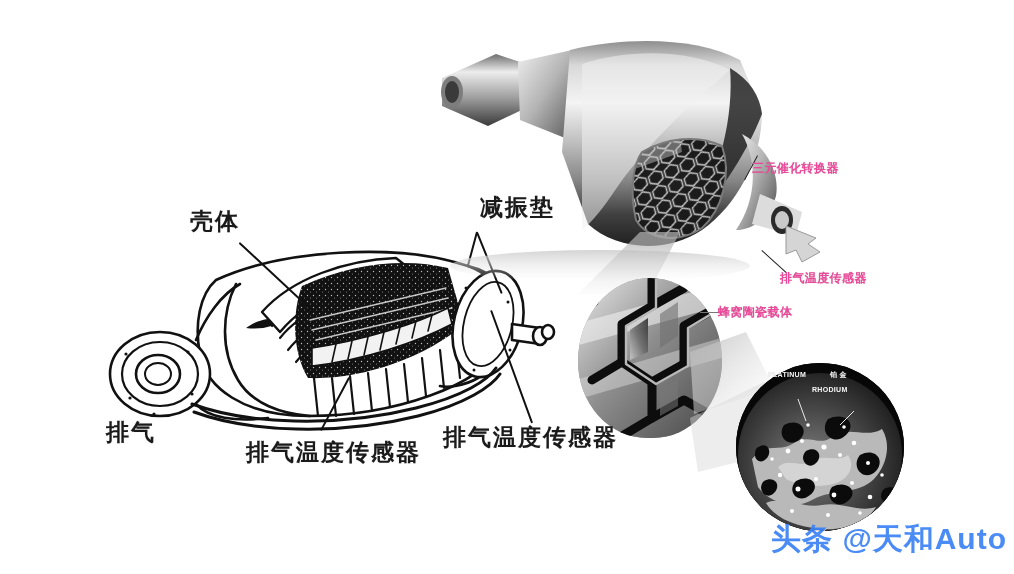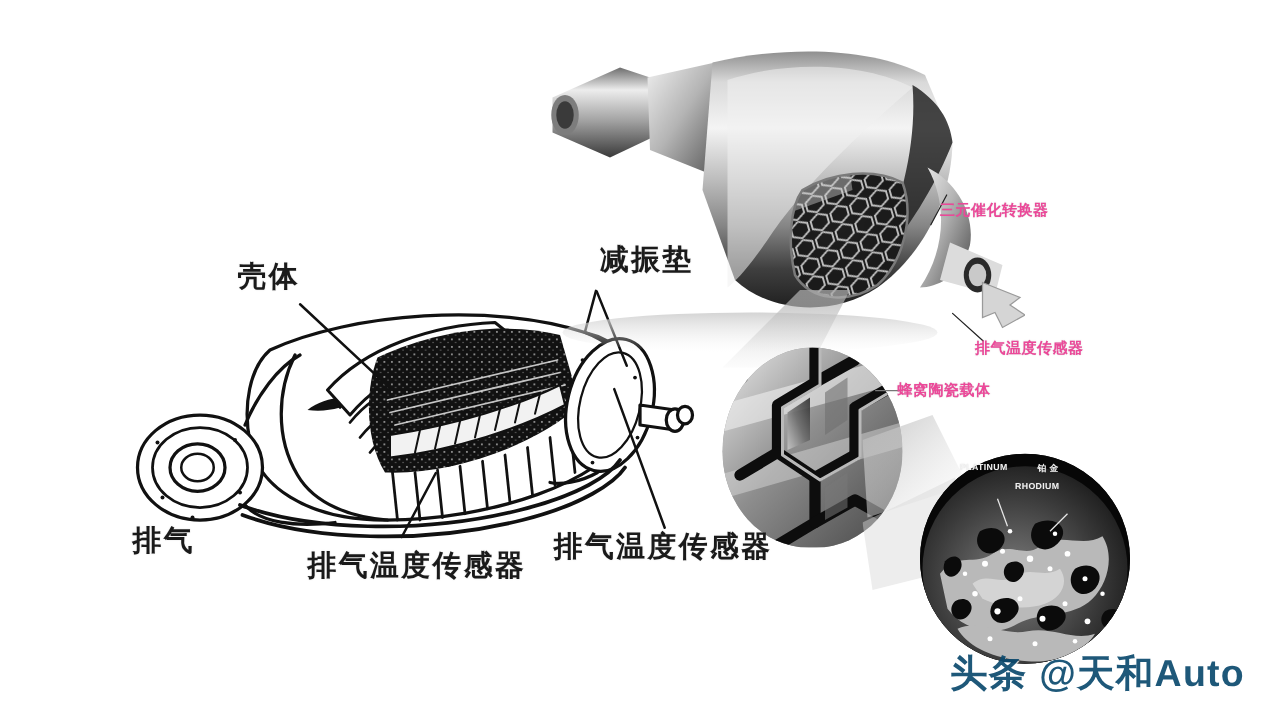--- a/index.html
+++ b/index.html
@@ -59,23 +59,23 @@
     border-radius:50%;
     overflow:hidden;
     background:#060606;
   }
   #microcircle svg{width:100%;height:100%;display:block;}
 
   .micro-text{position:absolute;color:#f2f2f2;font-weight:700;}
 
   
   #watermark{
-    position:absolute;right:18px;bottom:14px;
+    position:absolute;right:7px;bottom:14px;
     font-size:30px;font-weight:700;
-    color:#0c4a6e;
+    color:#3b82f6;
     letter-spacing:1px;
     opacity:.92;
     text-shadow:0 1px 0 rgba(255,255,255,.85);
   }
 </style>
 </head>
 <body>
 
 <div id="stage">
 

